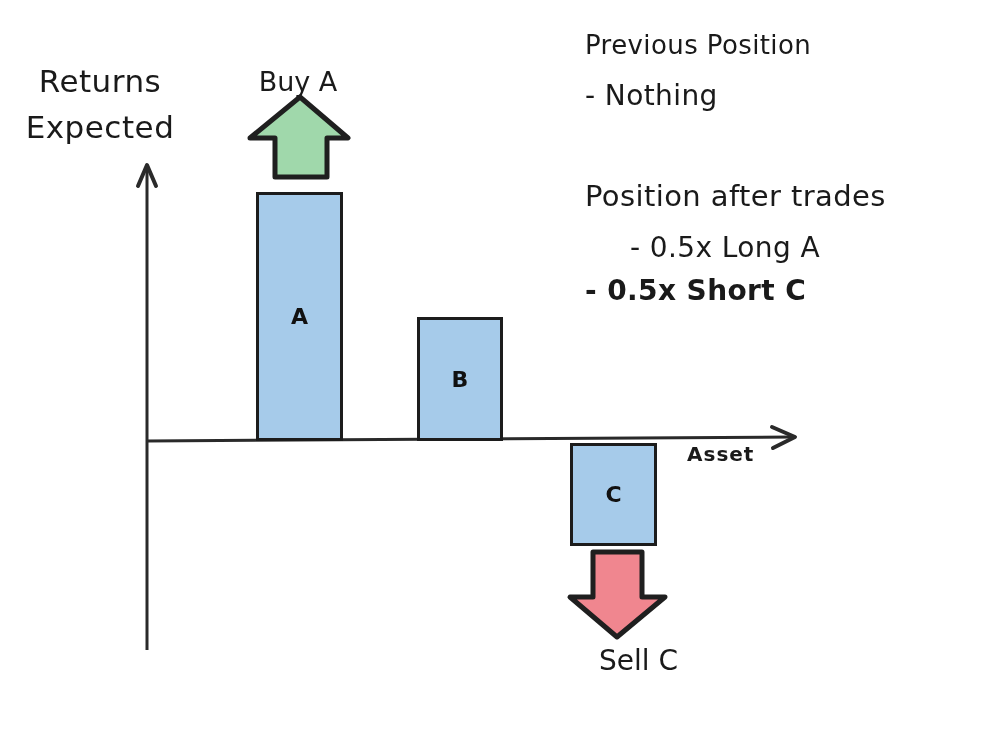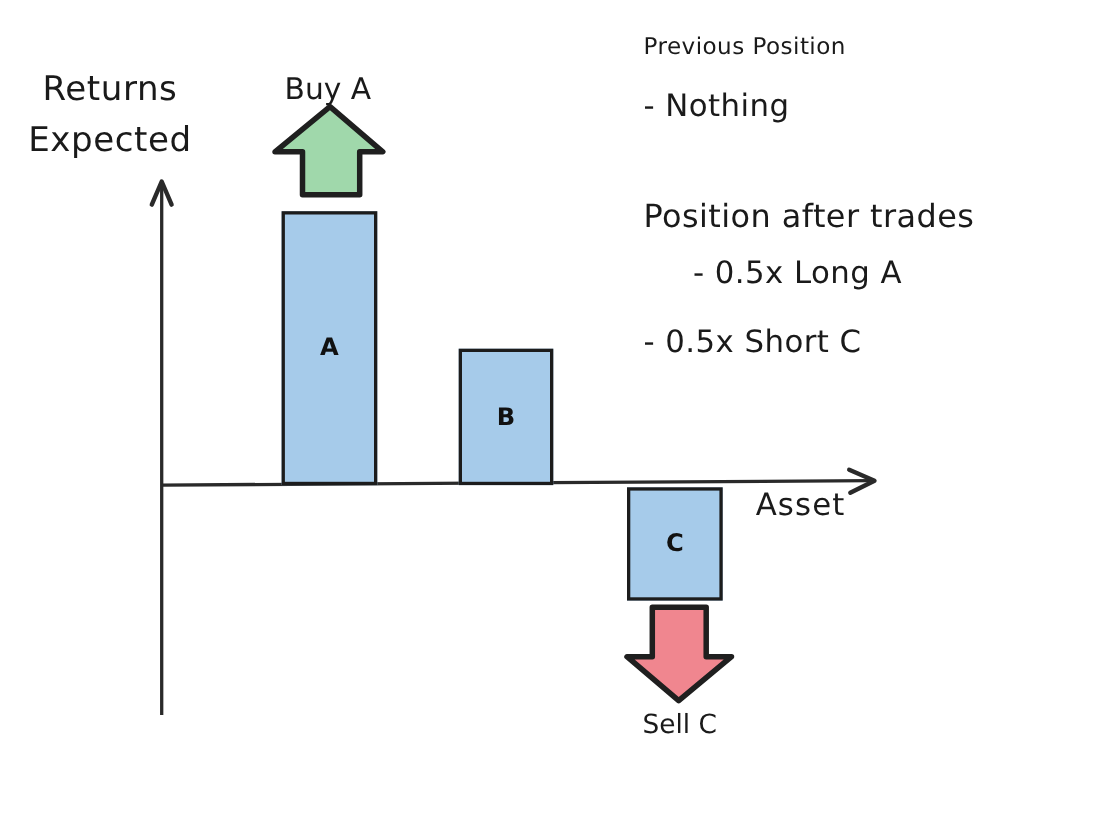--- a/index.html
+++ b/index.html
@@ -25,35 +25,35 @@
     border: 3px solid #1c1c1c;
     display: flex; align-items: center; justify-content: center;
   }
   #bar-a { left: 256px; top: 192px; width: 87px; height: 249px; }
   #bar-b { left: 417px; top: 317px; width: 86px; height: 124px; }
   #bar-c { left: 570px; top: 443px; width: 87px; height: 103px; }
   .bar-label { font-size: 22px; font-weight: bold; color: #111; }
 
   
   #buy-label  { left: 238px; top: 66px;  width: 120px; text-align: center; font-size: 27px; }
-  #sell-label { left: 558px; top: 644px; width: 120px; text-align: center; font-size: 24px; }
-  #asset-label { left: 687px; top: 442px; font-size: 28px; letter-spacing: 1px; }
+  #sell-label { left: 558px; top: 644px; width: 120px; text-align: right; font-size: 28px; }
+  #asset-label { left: 687px; top: 442px; font-size: 20px; letter-spacing: 1px; font-weight: bold; }
 
   .arrow-svg { position: absolute; }
   #buy-arrow  { left: 246px; top: 93px; }
   #sell-arrow { left: 566px; top: 549px; }
 
   
   #notes { left: 585px; top: 0; width: 400px; height: 340px; }
   .note-line { position: absolute; left: 0; font-size: 28px; letter-spacing: 0.4px; white-space: nowrap; }
-  #note-prev-title  { top: 30px;  font-size: 21px; }
+  #note-prev-title  { top: 30px;  font-size: 26px; }
   #note-prev-item   { top: 79px; }
   #note-after-title { top: 179px; font-size: 29px; }
   #note-after-item1 { top: 231px; margin-left: 45px; }
-  #note-after-item2 { top: 294px; }
+  #note-after-item2 { top: 274px; font-weight: bold; }
 </style>
 </head>
 <body>
 
 <svg id="axes" viewBox="0 0 1007 747" xmlns="http://www.w3.org/2000/svg">
 
   <g>
     <line x1="147" y1="650" x2="147" y2="170" stroke="#2a2a2a" stroke-width="3"></line>
     <polyline points="138,186 147,165 156,186" fill="none" stroke="#2a2a2a" stroke-width="4" stroke-linecap="round" stroke-linejoin="round"></polyline>
   </g>

